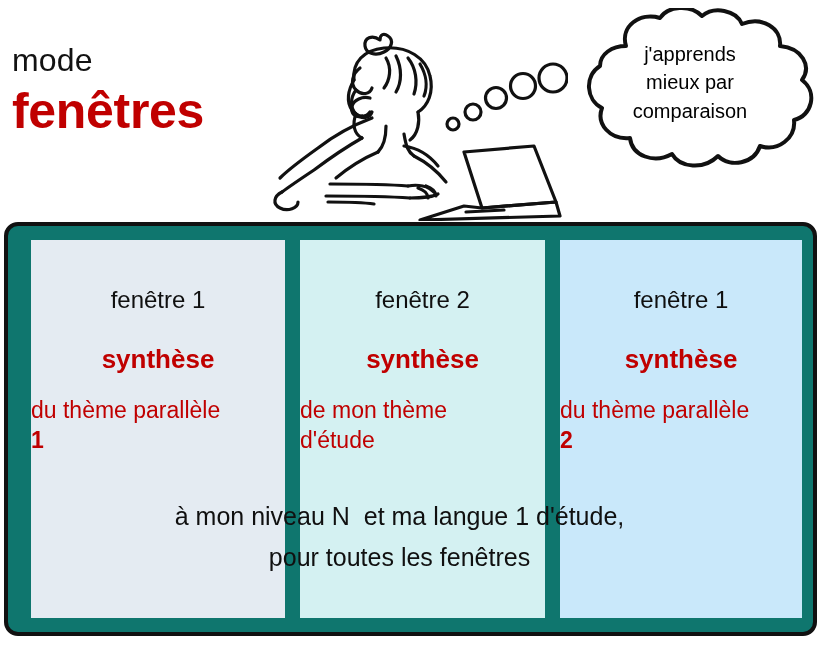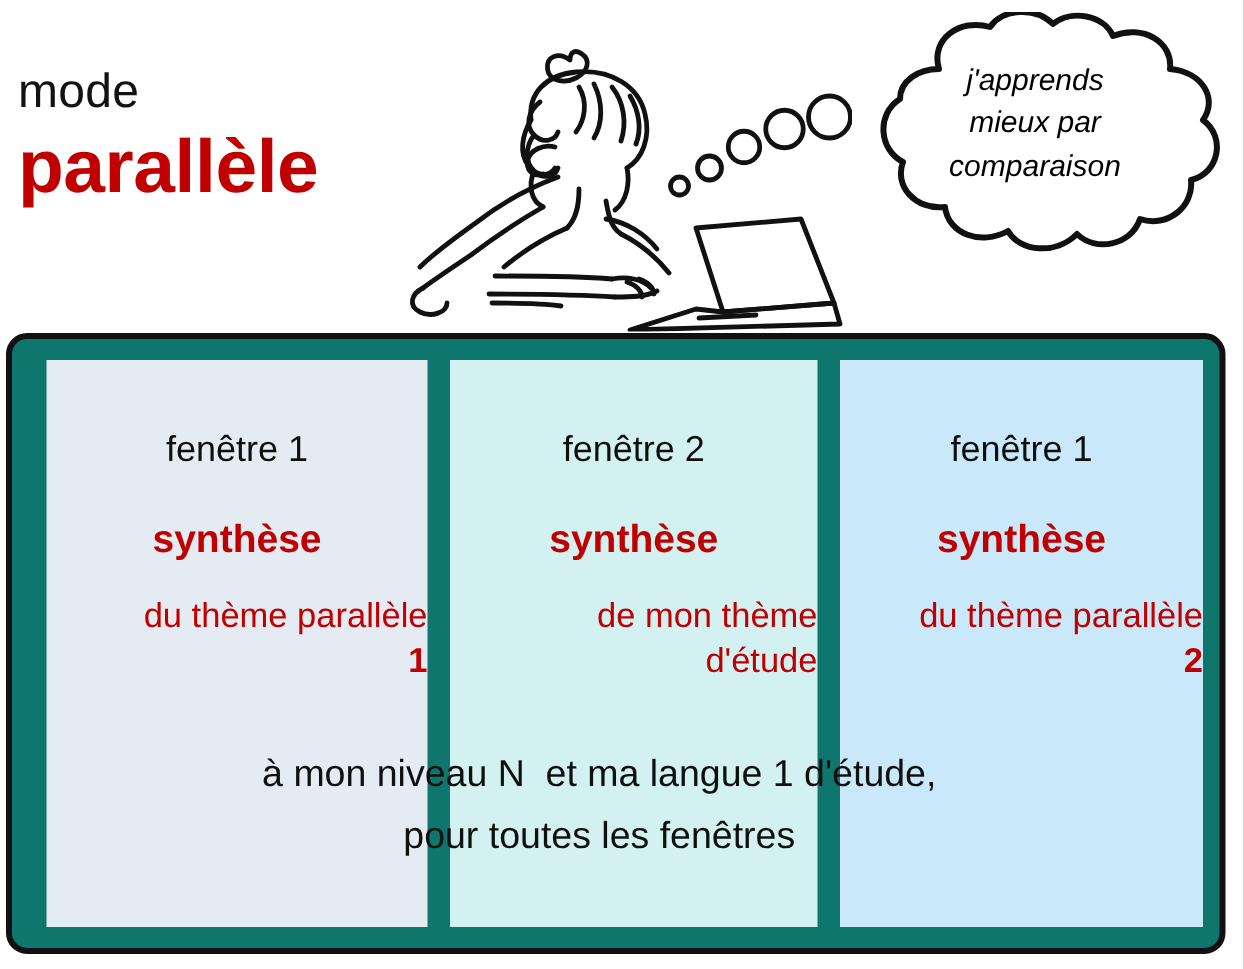--- a/index.html
+++ b/index.html
@@ -65,21 +65,20 @@
   #bubble-text {
     position: absolute;
     left: 0;
     top: 32px;
     width: 268px;
     text-align: center;
     font-size: 20px;
     color: #000000;
     line-height: 1.42;
     z-index: 2;
-    font-style: italic;
   }
   #bubble-text div { white-space: nowrap; }
 
   
   #frame {
     position: absolute;
     left: 4px;
     top: 222px;
     width: 813px;
     height: 414px;
@@ -126,21 +125,21 @@
     font-weight: bold;
     color: #C00000;
     line-height: 1;
   }
 
   .col-detail {
     position: absolute;
     top: 156px;
     left: 0;
     width: 100%;
-    text-align: right;
+    text-align: left;
     font-size: 23px;
     color: #C00000;
     line-height: 1.3;
   }
   .col-detail .num {
     font-weight: bold;
   }
 
   
   #footer-note {
@@ -156,21 +155,21 @@
     margin-left: 20px;
   }
   #footer-note div { white-space: pre; }
 </style>
 </head>
 <body>
 
 <div id="header">
 
   <div id="mode-label">mode</div>
-  <div id="mode-title">parallèle</div>
+  <div id="mode-title">fenêtres</div>
 
   <div id="illustration">
     <svg width="300" height="215" viewBox="0 0 300 215" xmlns="http://www.w3.org/2000/svg">
       <g fill="none" stroke="#111111" stroke-width="3.2" stroke-linecap="round" stroke-linejoin="round">
 
         <path d="M112 34 C104 28 96 32 97 40 C98 48 108 50 116 46 C124 42 126 34 120 30 C116 27 112 28 112 34 Z"></path>
 
         <path d="M86 74 C84 56 96 44 116 42 C140 40 158 52 162 70 C166 86 160 100 150 106"></path>
 
         <path d="M150 106 C152 116 150 128 142 134"></path>

